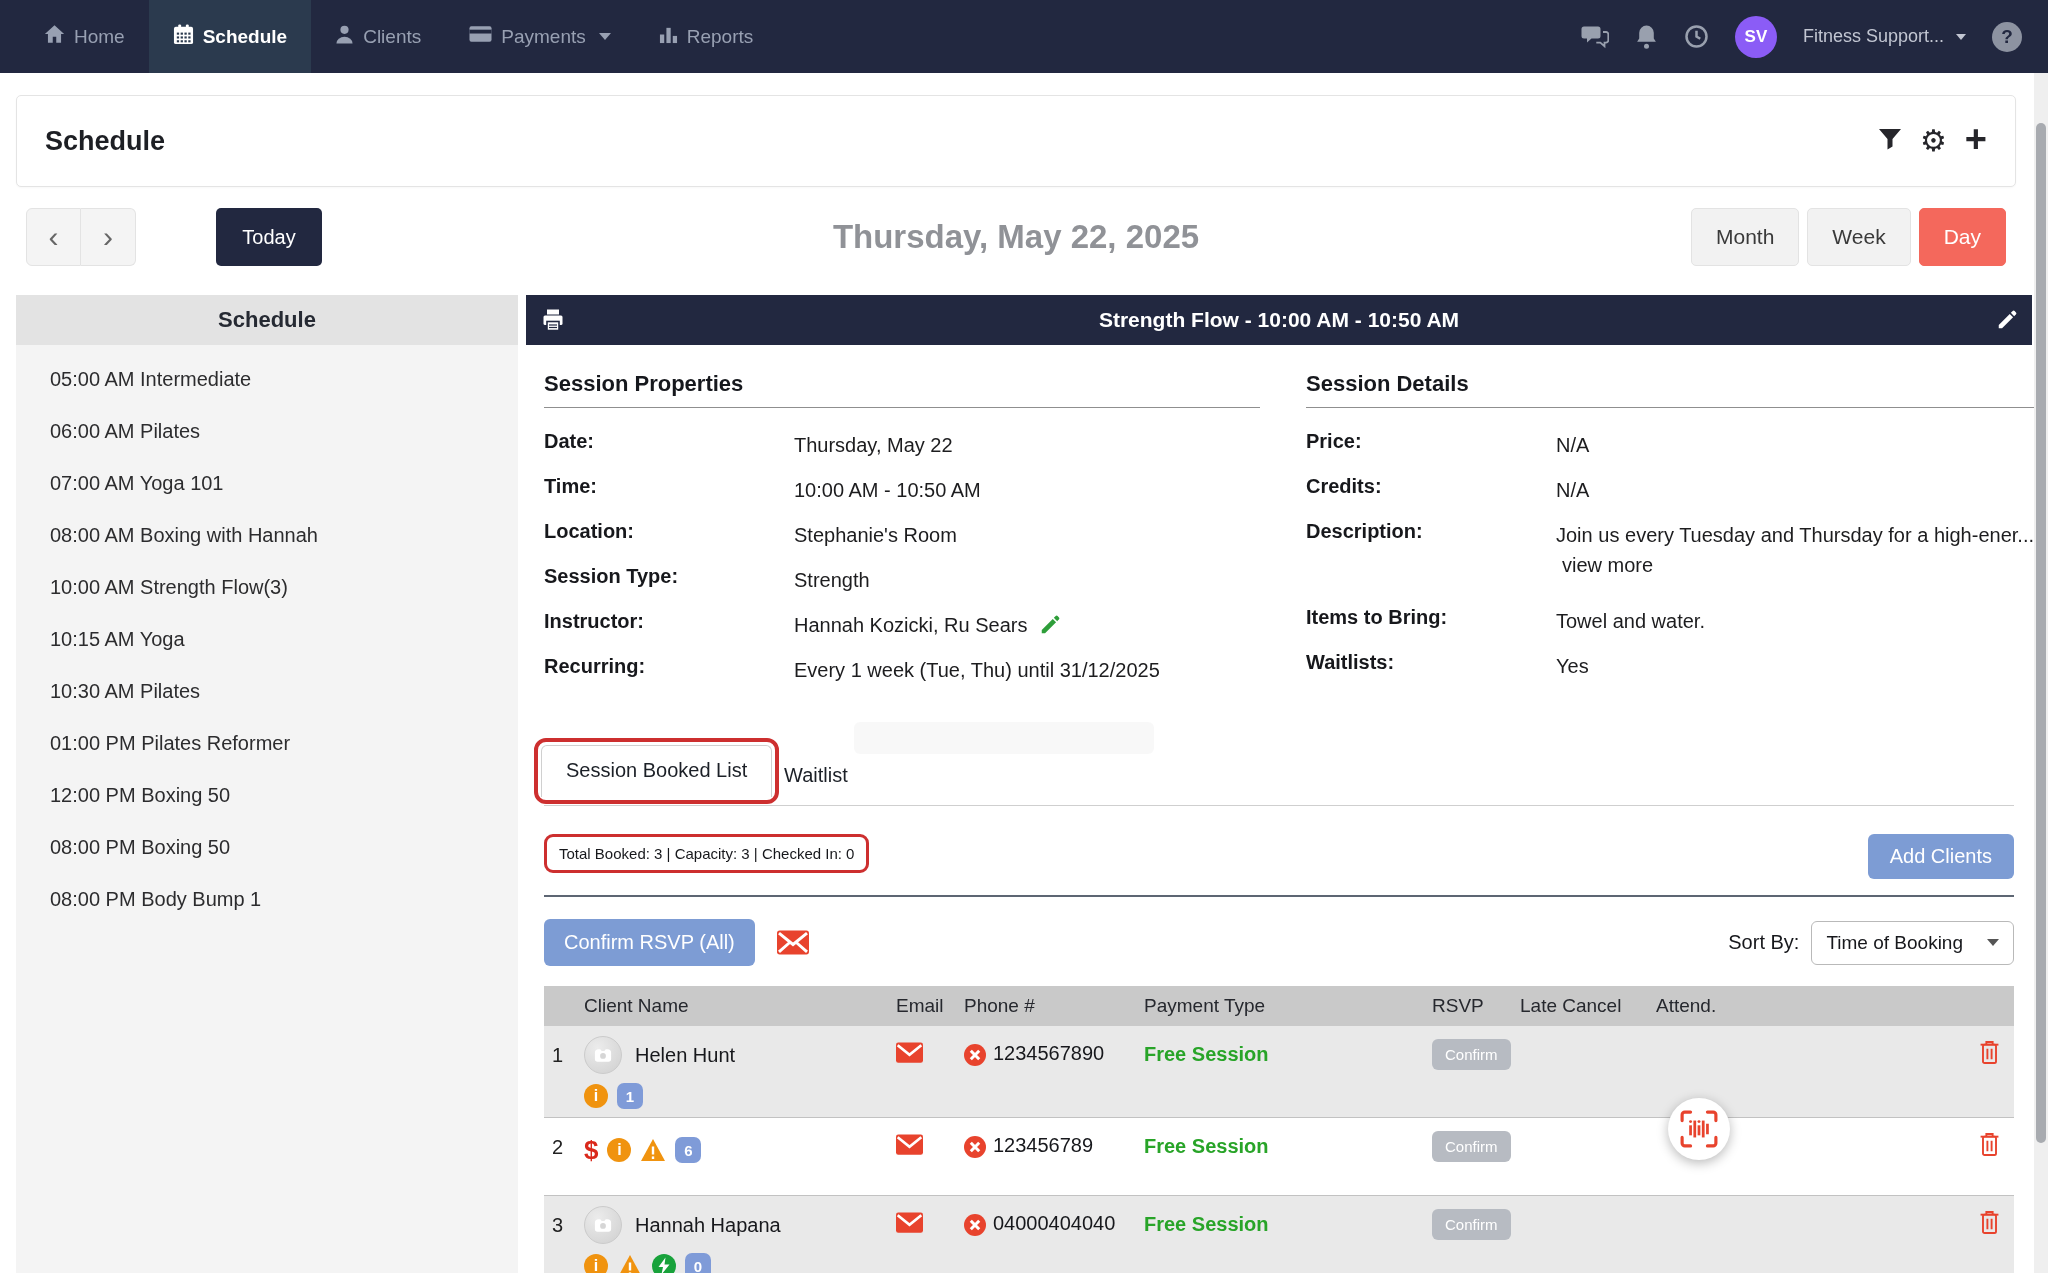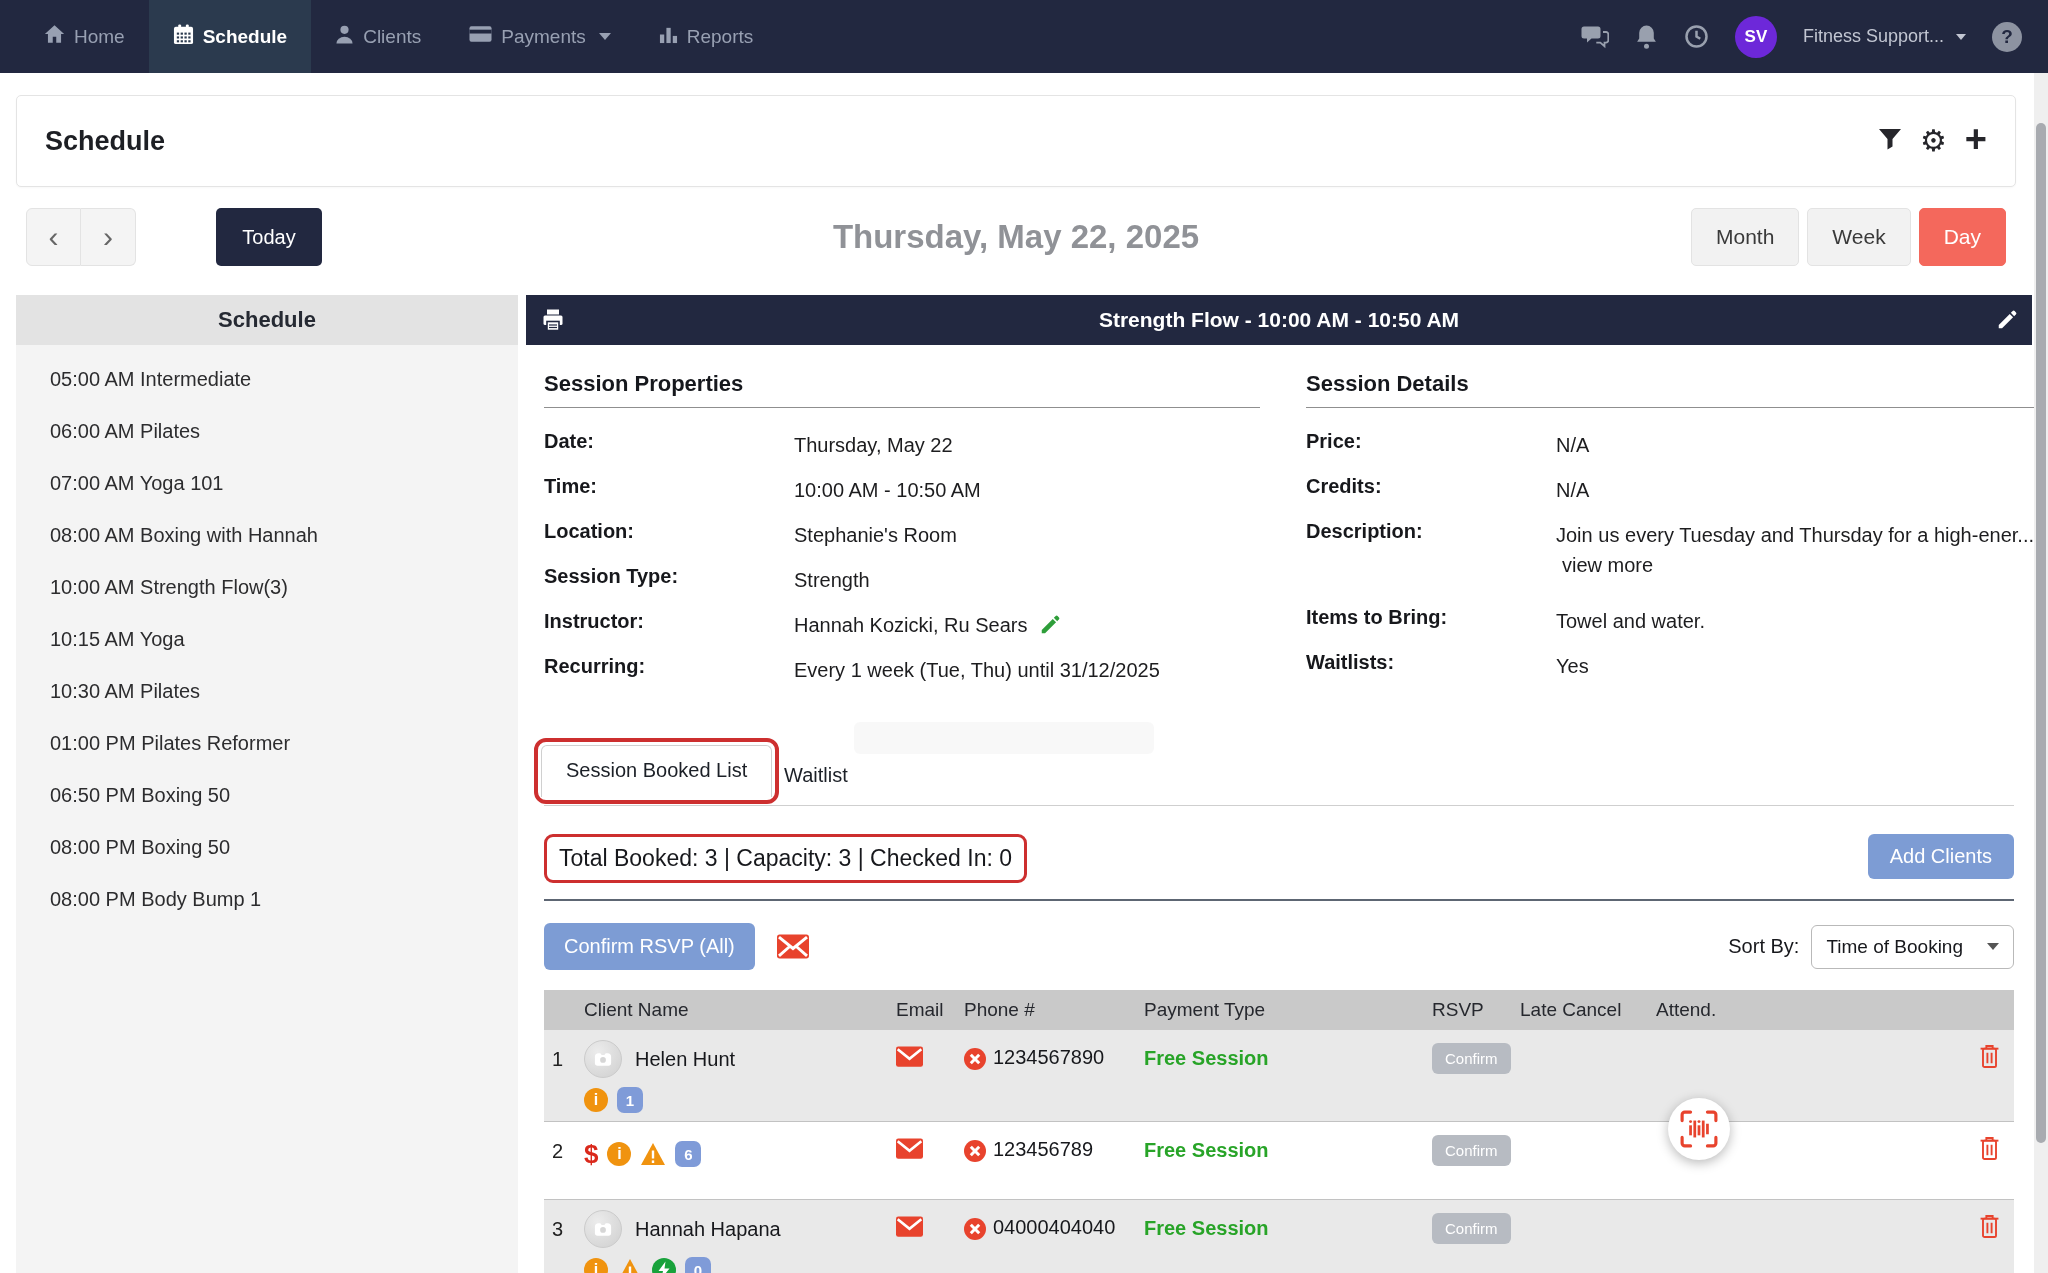--- a/index.html
+++ b/index.html
@@ -12,21 +12,21 @@
   .navbar { position:absolute; top:0; left:0; width:2048px; height:73px;
     background:#222840; display:flex; align-items:stretch; padding-left:20px; }
   .nav-item { display:flex; align-items:center; gap:9px; padding:0 24px;
     color:#98a0b2; font-size:19px; cursor:pointer; }
   .nav-item svg { flex:0 0 auto; }
   .nav-item.active { background:#2b3a4e; color:#ffffff; font-weight:bold; }
   .caret { width:0; height:0; border-left:6px solid transparent; border-right:6px solid transparent;
     border-top:7px solid currentColor; display:inline-block; margin-left:4px; }
   .nav-right { margin-left:auto; display:flex; align-items:center; gap:26px; padding-right:26px; }
   .nav-icon-btn { color:#99a0ae; display:flex; align-items:center; cursor:pointer; }
-  .avatar { width:42px; height:42px; border-radius:50%; background:#6d28d9; color:#fff;
+  .avatar { width:42px; height:42px; border-radius:50%; background:#8b5cf6; color:#fff;
     display:flex; align-items:center; justify-content:center; font-size:17px; font-weight:bold; }
   .account { display:flex; align-items:center; gap:8px; color:#c2c6d2; font-size:18px; cursor:pointer; }
   .help-circle { width:30px; height:30px; border-radius:50%; background:#8d93a1; color:#222840;
     font-weight:bold; font-size:19px; display:flex; align-items:center; justify-content:center; cursor:pointer; }
 
   
   .page-card { position:absolute; left:16px; top:95px; width:2000px; height:92px; background:#fff;
     border:1px solid #e4e4e4; border-radius:5px; display:flex; align-items:center;
     padding:0 28px; box-shadow:0 1px 2px rgba(0,0,0,.03); }
   .page-title { font-size:27px; font-weight:bold; color:#1d1f24; }
@@ -86,21 +86,21 @@
     background:#f3f3f3; opacity:.6; border-radius:6px; }
   .tab-annotation { position:absolute; left:-10px; top:-12px; border:4px solid #cd2f2f;
     border-radius:12px; padding:3px; z-index:2; }
   .tab-active { background:#fff; border:1px solid #d0d0d0; border-bottom:none;
     border-radius:6px 6px 0 0; padding:13px 24px 15px; font-size:20px; color:#1c2027; cursor:pointer; }
   .tab-waitlist { position:absolute; left:240px; top:14px; font-size:20px; color:#1c2027; cursor:pointer; }
 
   
   .summary-row { margin-top:28px; display:flex; align-items:flex-start; }
   .summary-annotation { border:3px solid #cd2f2f; border-radius:9px; padding:8px 12px;
-    font-size:23px; color:#17181c; }
+    font-size:15px; color:#17181c; }
   .btn-blue { background:#7d9cd4; color:#fff; border:none; border-radius:6px; font-size:20px; cursor:pointer; }
   .add-clients { margin-left:auto; padding:11px 22px; }
   .section-divider { margin-top:16px; border:none; border-top:2px solid #5d6673; }
 
   
   .rsvp-row { margin-top:22px; display:flex; align-items:center; }
   .confirm-all { padding:12px 20px; }
   .mail-action { margin-left:22px; display:flex; cursor:pointer; }
   .sort-group { margin-left:auto; display:flex; align-items:center; gap:12px; }
   .sort-label { font-size:20px; color:#17181c; }
@@ -259,21 +259,21 @@
   <div class="sidebar-header">Schedule</div>
   <div class="sidebar-list">
     <div class="sidebar-item">05:00 AM Intermediate</div>
     <div class="sidebar-item">06:00 AM Pilates</div>
     <div class="sidebar-item">07:00 AM Yoga 101</div>
     <div class="sidebar-item">08:00 AM Boxing with Hannah</div>
     <div class="sidebar-item">10:00 AM Strength Flow(3)</div>
     <div class="sidebar-item">10:15 AM Yoga</div>
     <div class="sidebar-item">10:30 AM Pilates</div>
     <div class="sidebar-item">01:00 PM Pilates Reformer</div>
-    <div class="sidebar-item">06:50 PM Boxing 50</div>
+    <div class="sidebar-item">12:00 PM Boxing 50</div>
     <div class="sidebar-item">08:00 PM Boxing 50</div>
     <div class="sidebar-item">08:00 PM Body Bump 1</div>
   </div>
 </div>
 
 <div class="panel">
   <div class="panel-titlebar">
     <span class="titlebar-icon">
         <svg width="26" height="24" viewBox="0 0 24 24">
           <rect x="6" y="1.5" width="12" height="5" fill="#fff"></rect>

